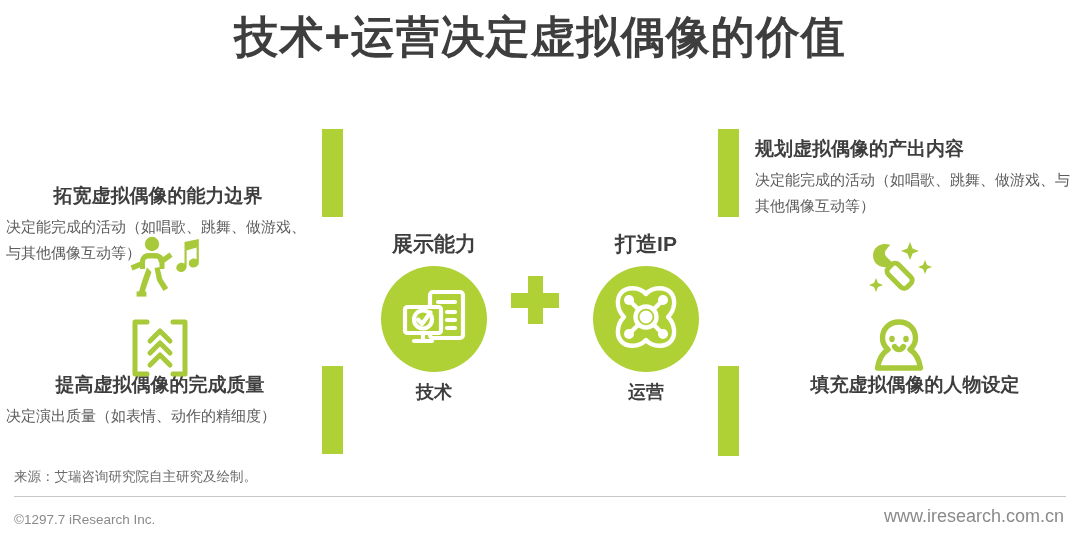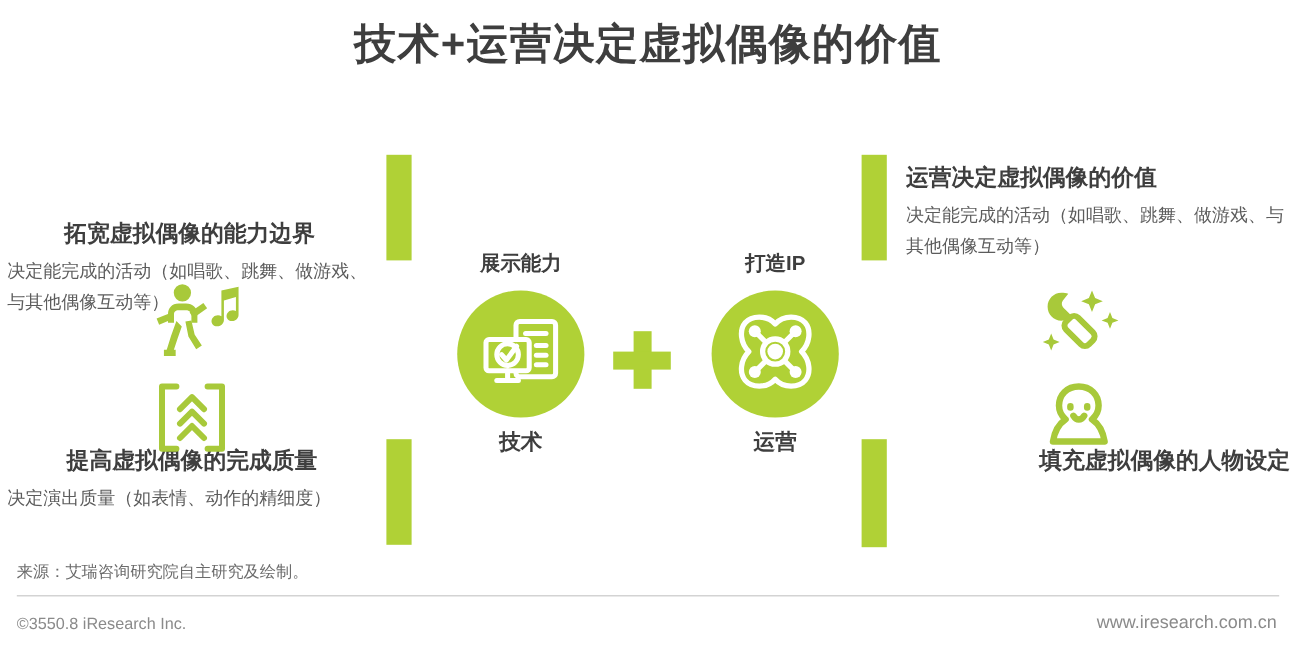--- a/index.html
+++ b/index.html
@@ -12,21 +12,21 @@
     overflow:hidden;
   }
 
   .page { position:relative; width:1080px; height:541px; }
 
   
   .title {
     position:absolute;
     top:14px; left:0; width:1080px;
     text-align:center;
-    font-size:35px;
+    font-size:44px;
     font-weight:bold;
     color:#3e3e3e;
     letter-spacing:1px;
     line-height:46px;
     white-space:nowrap;
   }
 
   
   .bar {
     position:absolute;
@@ -52,33 +52,34 @@
     color:#5c5c5c;
     line-height:26px;
     margin-top:5px;
   }
 
   .block-tl { left:6px; top:136px; width:310px; text-align:left;margin-top:47px; }
   .block-tl .heading { text-align:center; padding-right:6px; }
   .block-bl { left:6px; top:372px; width:310px; text-align:left; }
   .block-bl .heading { text-align:center; padding-right:2px; }
   .block-tr { left:755px; top:136px; width:320px; text-align:left; }
-  .block-br { left:755px; top:372px; width:320px; text-align:right; }
+  .block-br { left:755px; top:372px; width:320px; text-align:center; }
 
   
   .center-item { position:absolute; text-align:center; width:156px; }
   .center-left  { left:356px; top:206px; }
   .center-right { left:568px; top:206px; }
 
   .center-cap-top {
-    font-size:17px;
+    font-size:21px;
     font-weight:bold;
     color:#3e3e3e;
     line-height:28px;
     white-space:nowrap;
+    margin-top:24px;
   }
   .center-cap-bottom {
     font-size:18px;
     font-weight:bold;
     color:#3e3e3e;
     line-height:28px;
     margin-top:6px;
     white-space:nowrap;
   }
   .circle {
@@ -127,21 +128,21 @@
   .copyright {
     position:absolute;
     left:14px; bottom:14px;
     font-size:13.5px;
     color:#8a8a8a;
     white-space:nowrap;
   }
   .site-url {
     position:absolute;
     right:16px; bottom:14px;
-    font-size:15px;
+    font-size:18px;
     color:#8a8a8a;
     white-space:nowrap;
   }
 </style>
 </head>
 <body>
 
 <div class="page">
 
   <div class="title">技术+运营决定虚拟偶像的价值</div>
@@ -155,21 +156,21 @@
     <div class="heading">拓宽虚拟偶像的能力边界</div>
     <div class="body">决定能完成的活动（如唱歌、跳舞、做游戏、与其他偶像互动等）</div>
   </div>
 
   <div class="block block-bl">
     <div class="heading">提高虚拟偶像的完成质量</div>
     <div class="body">决定演出质量（如表情、动作的精细度）</div>
   </div>
 
   <div class="block block-tr">
-    <div class="heading">运营决定虚拟偶像的价值</div>
+    <div class="heading">规划虚拟偶像的产出内容</div>
     <div class="body">决定能完成的活动（如唱歌、跳舞、做游戏、与其他偶像互动等）</div>
   </div>
 
   <div class="block block-br">
     <div class="heading">填充虚拟偶像的人物设定</div>
   </div>
 
   <span class="side-icon icon-dance">
     <svg width="74" height="62" viewBox="0 0 74 62">
       <g fill="#a8c93a">
@@ -264,16 +265,16 @@
             <circle cx="50" cy="50" r="5" fill="#ffffff" stroke="none"></circle>
           </g>
         </svg>
       </span>
     </div>
     <div class="center-cap-bottom">运营</div>
   </div>
 
   <div class="source-note">来源：艾瑞咨询研究院自主研究及绘制。</div>
   <div class="footer-rule"></div>
-  <div class="copyright">©3550.8 iResearch Inc.</div>
+  <div class="copyright">©1297.7 iResearch Inc.</div>
   <div class="site-url">www.iresearch.com.cn</div>
 
 </div>
 
 </body></html>

